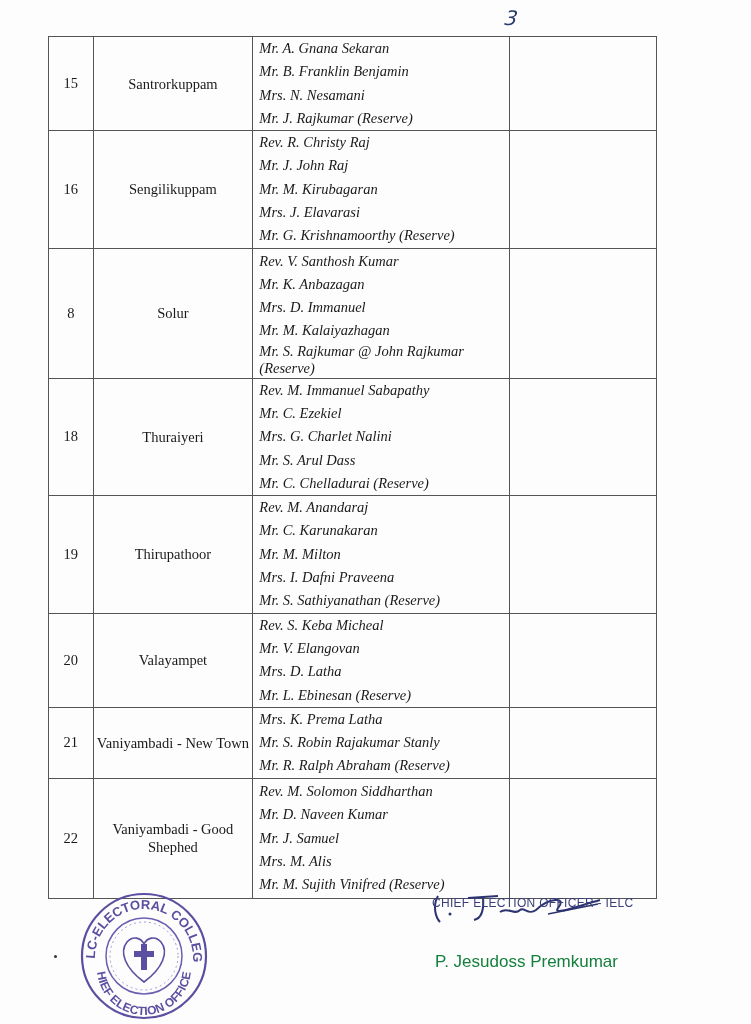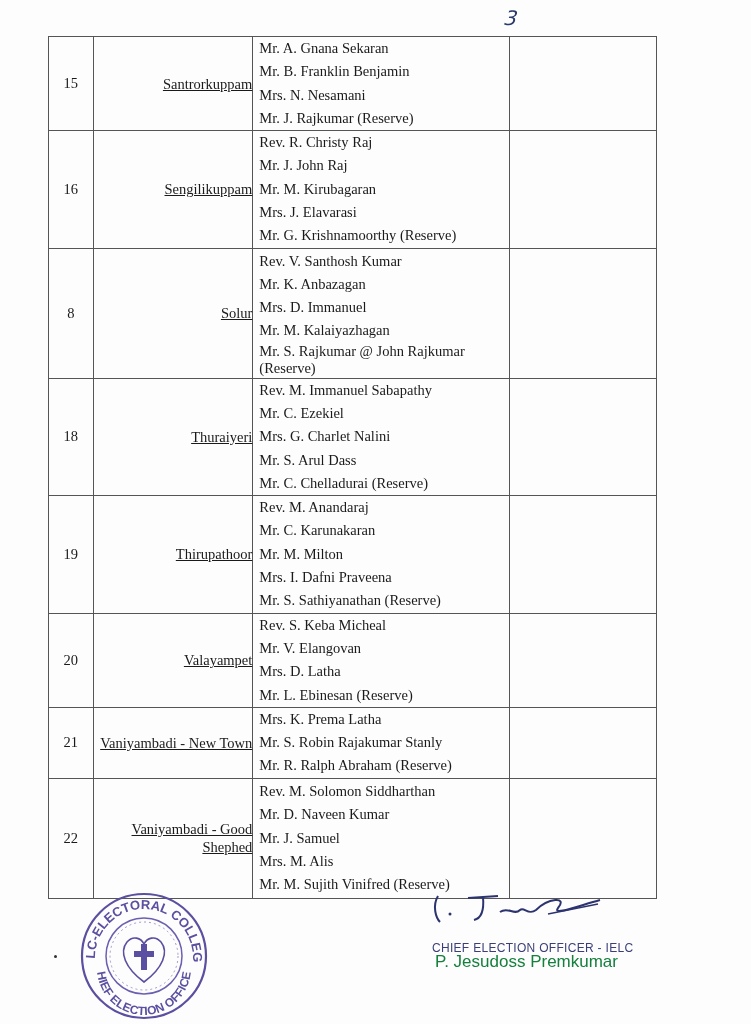--- a/index.html
+++ b/index.html
@@ -19,36 +19,36 @@
     border-collapse: collapse;
     width: 609px;
   }
   table.roster td {
     border: 1px solid #555;
     vertical-align: middle;
     padding: 0;
     font-size: 14.5px;
   }
   td.c-num { width: 43px; text-align: center; }
-  td.c-place { width: 157px; text-align: right; line-height: 18px; padding: 0 4px; text-decoration: underline; }
-  td.c-names { width: 247px; padding: 0 0 0 6px !important; }
+  td.c-place { width: 157px; text-align: center; line-height: 18px; padding: 0 4px; }
+  td.c-names { width: 247px; padding: 0 0 0 6px !important; font-style: italic; }
   td.c-blank { width: 144px; }
   .name { line-height: 23.3px; white-space: nowrap; }
   .name.wrap { white-space: normal; line-height: 17px; }
   .seal {
     position: absolute; left: 75px; top: 890px; width: 138px; height: 130px;
   }
   .dot { position: absolute; left: 54px; top: 955px; width: 3px; height: 3px; border-radius: 50%; background: #333; }
   .sign-scribble { position: absolute; left: 428px; top: 888px; width: 180px; height: 40px; }
   .signer-name {
     position: absolute; left: 435px; top: 952px;
     font-family: "Liberation Sans", sans-serif; font-size: 17px; color: #15803d;
   }
   .signer-title {
-    position: absolute; left: 432px; top: 941px;
+    position: absolute; left: 432px; top: 896px;
     font-family: "Liberation Sans", sans-serif; font-size: 12px; color: #3a3f78;
     letter-spacing: 0.3px;
   }
 </style>
 </head>
 <body>
 
 <div class="page-num">3</div>
 
 <table class="roster">

